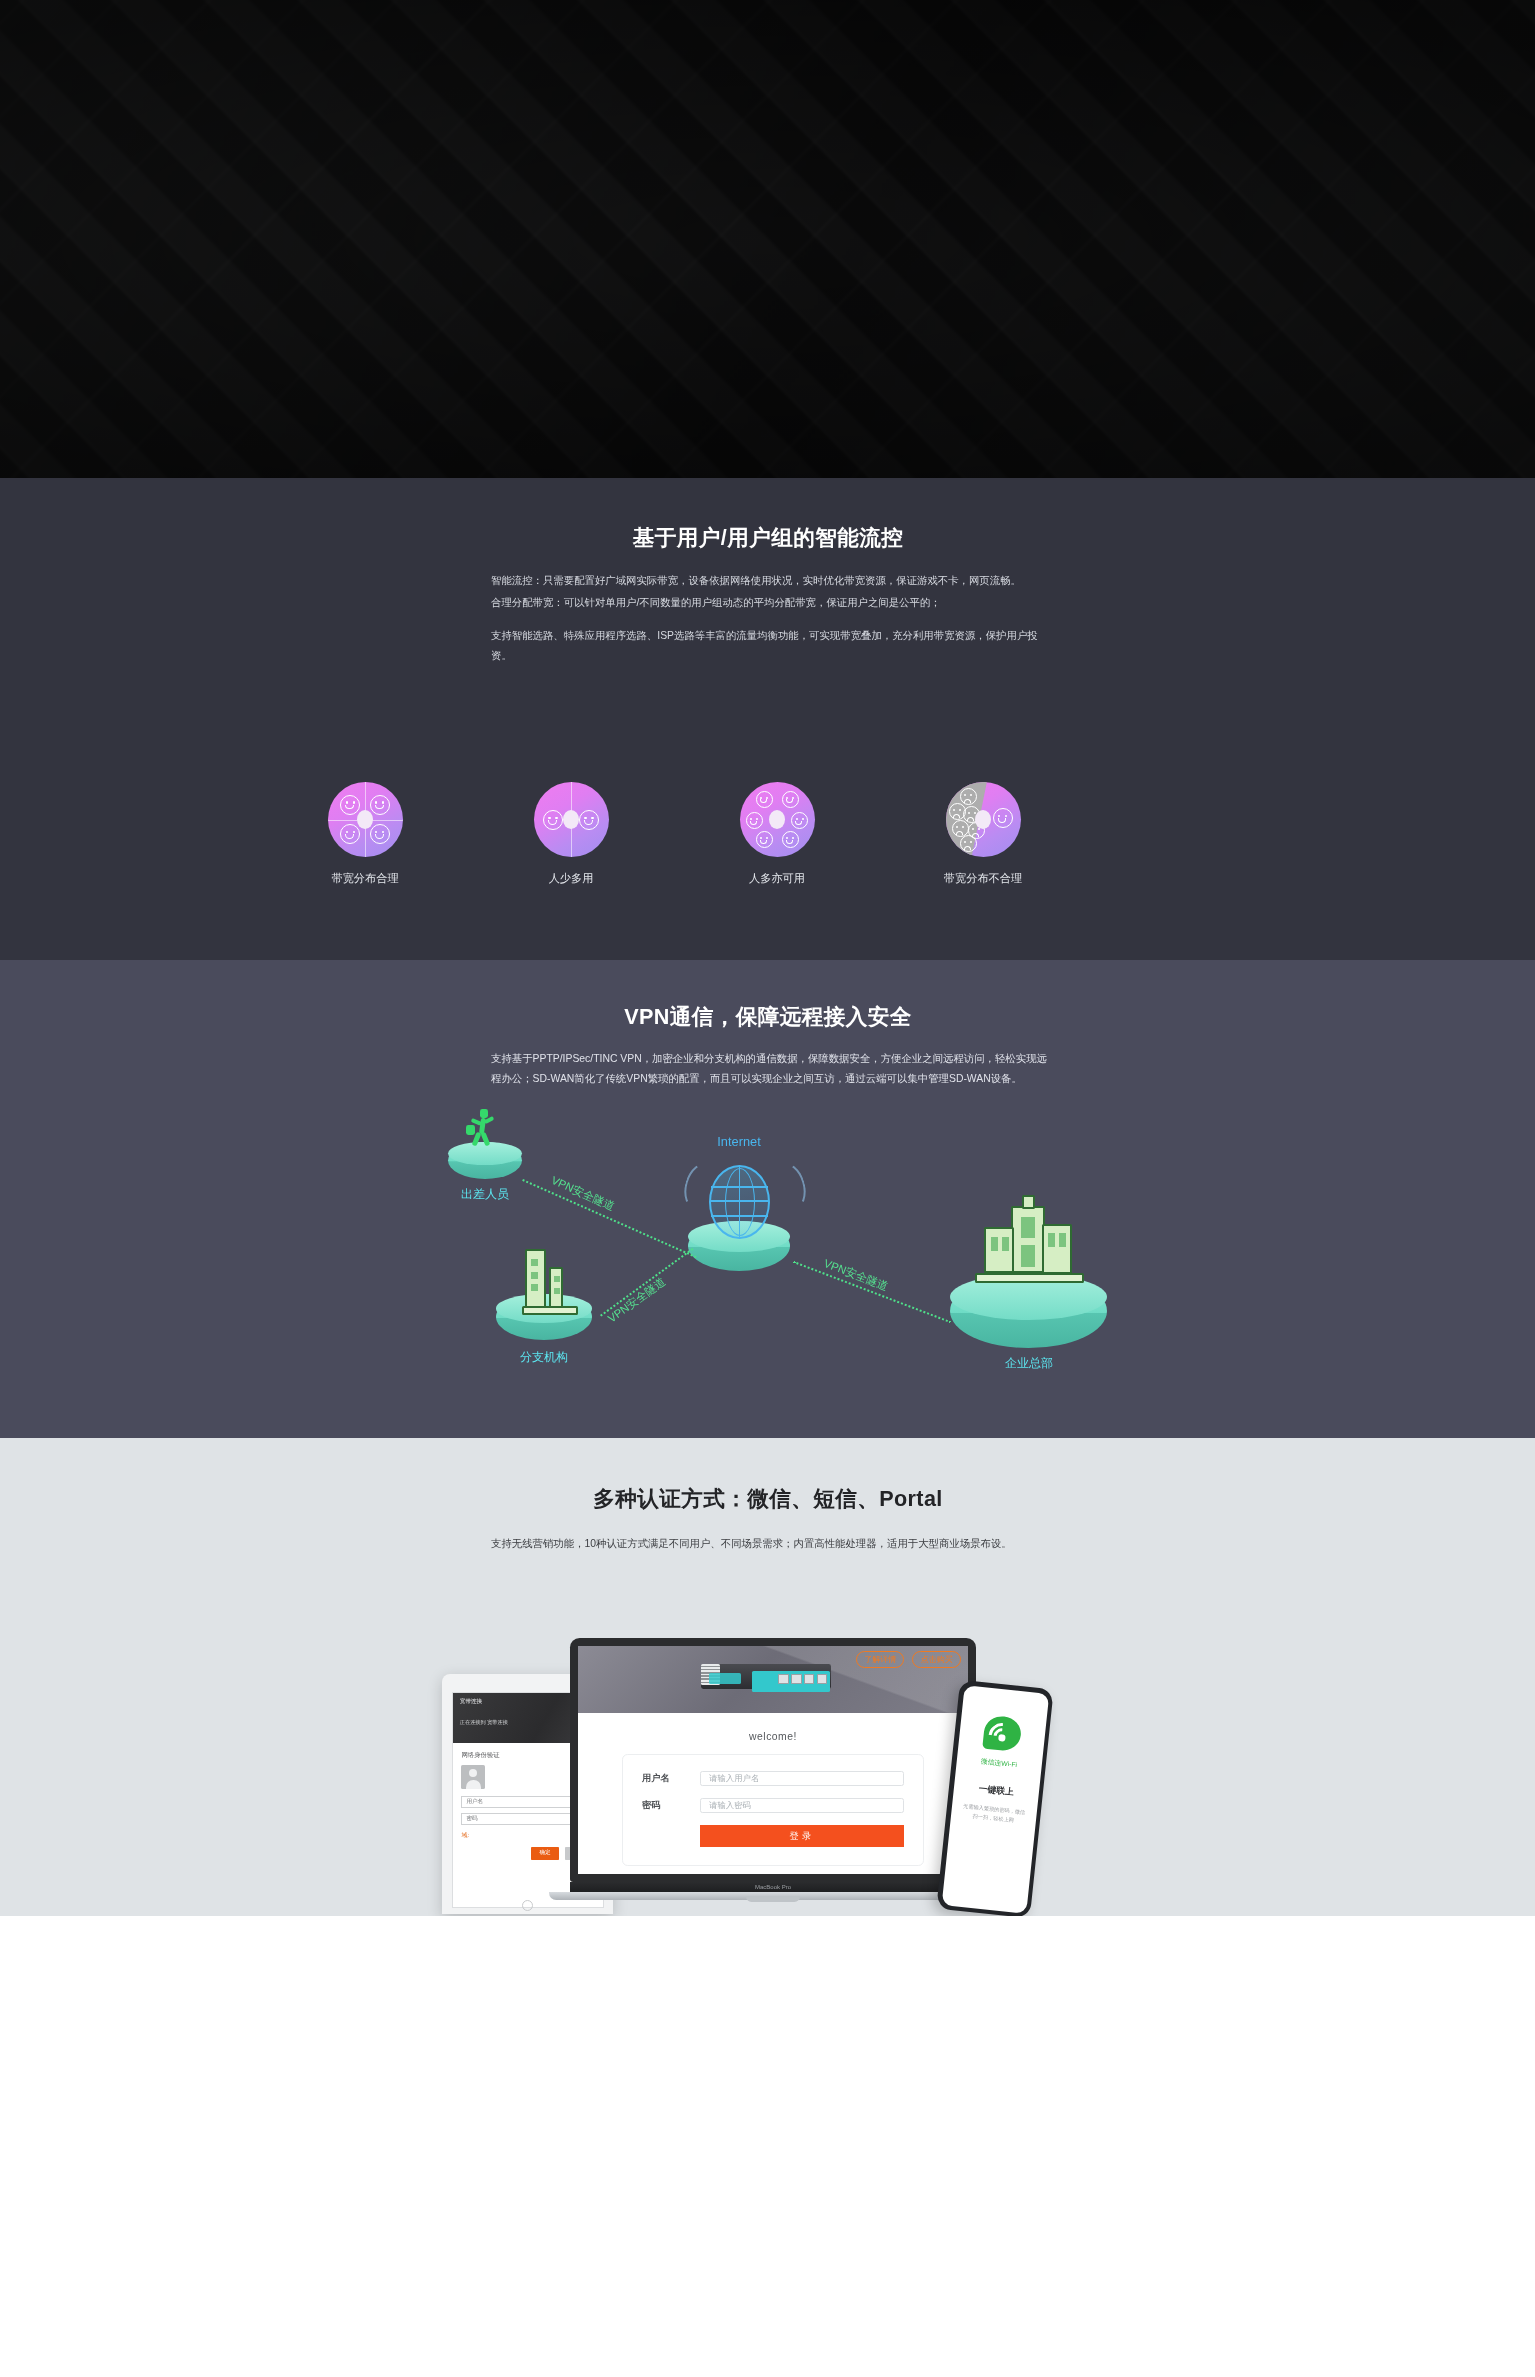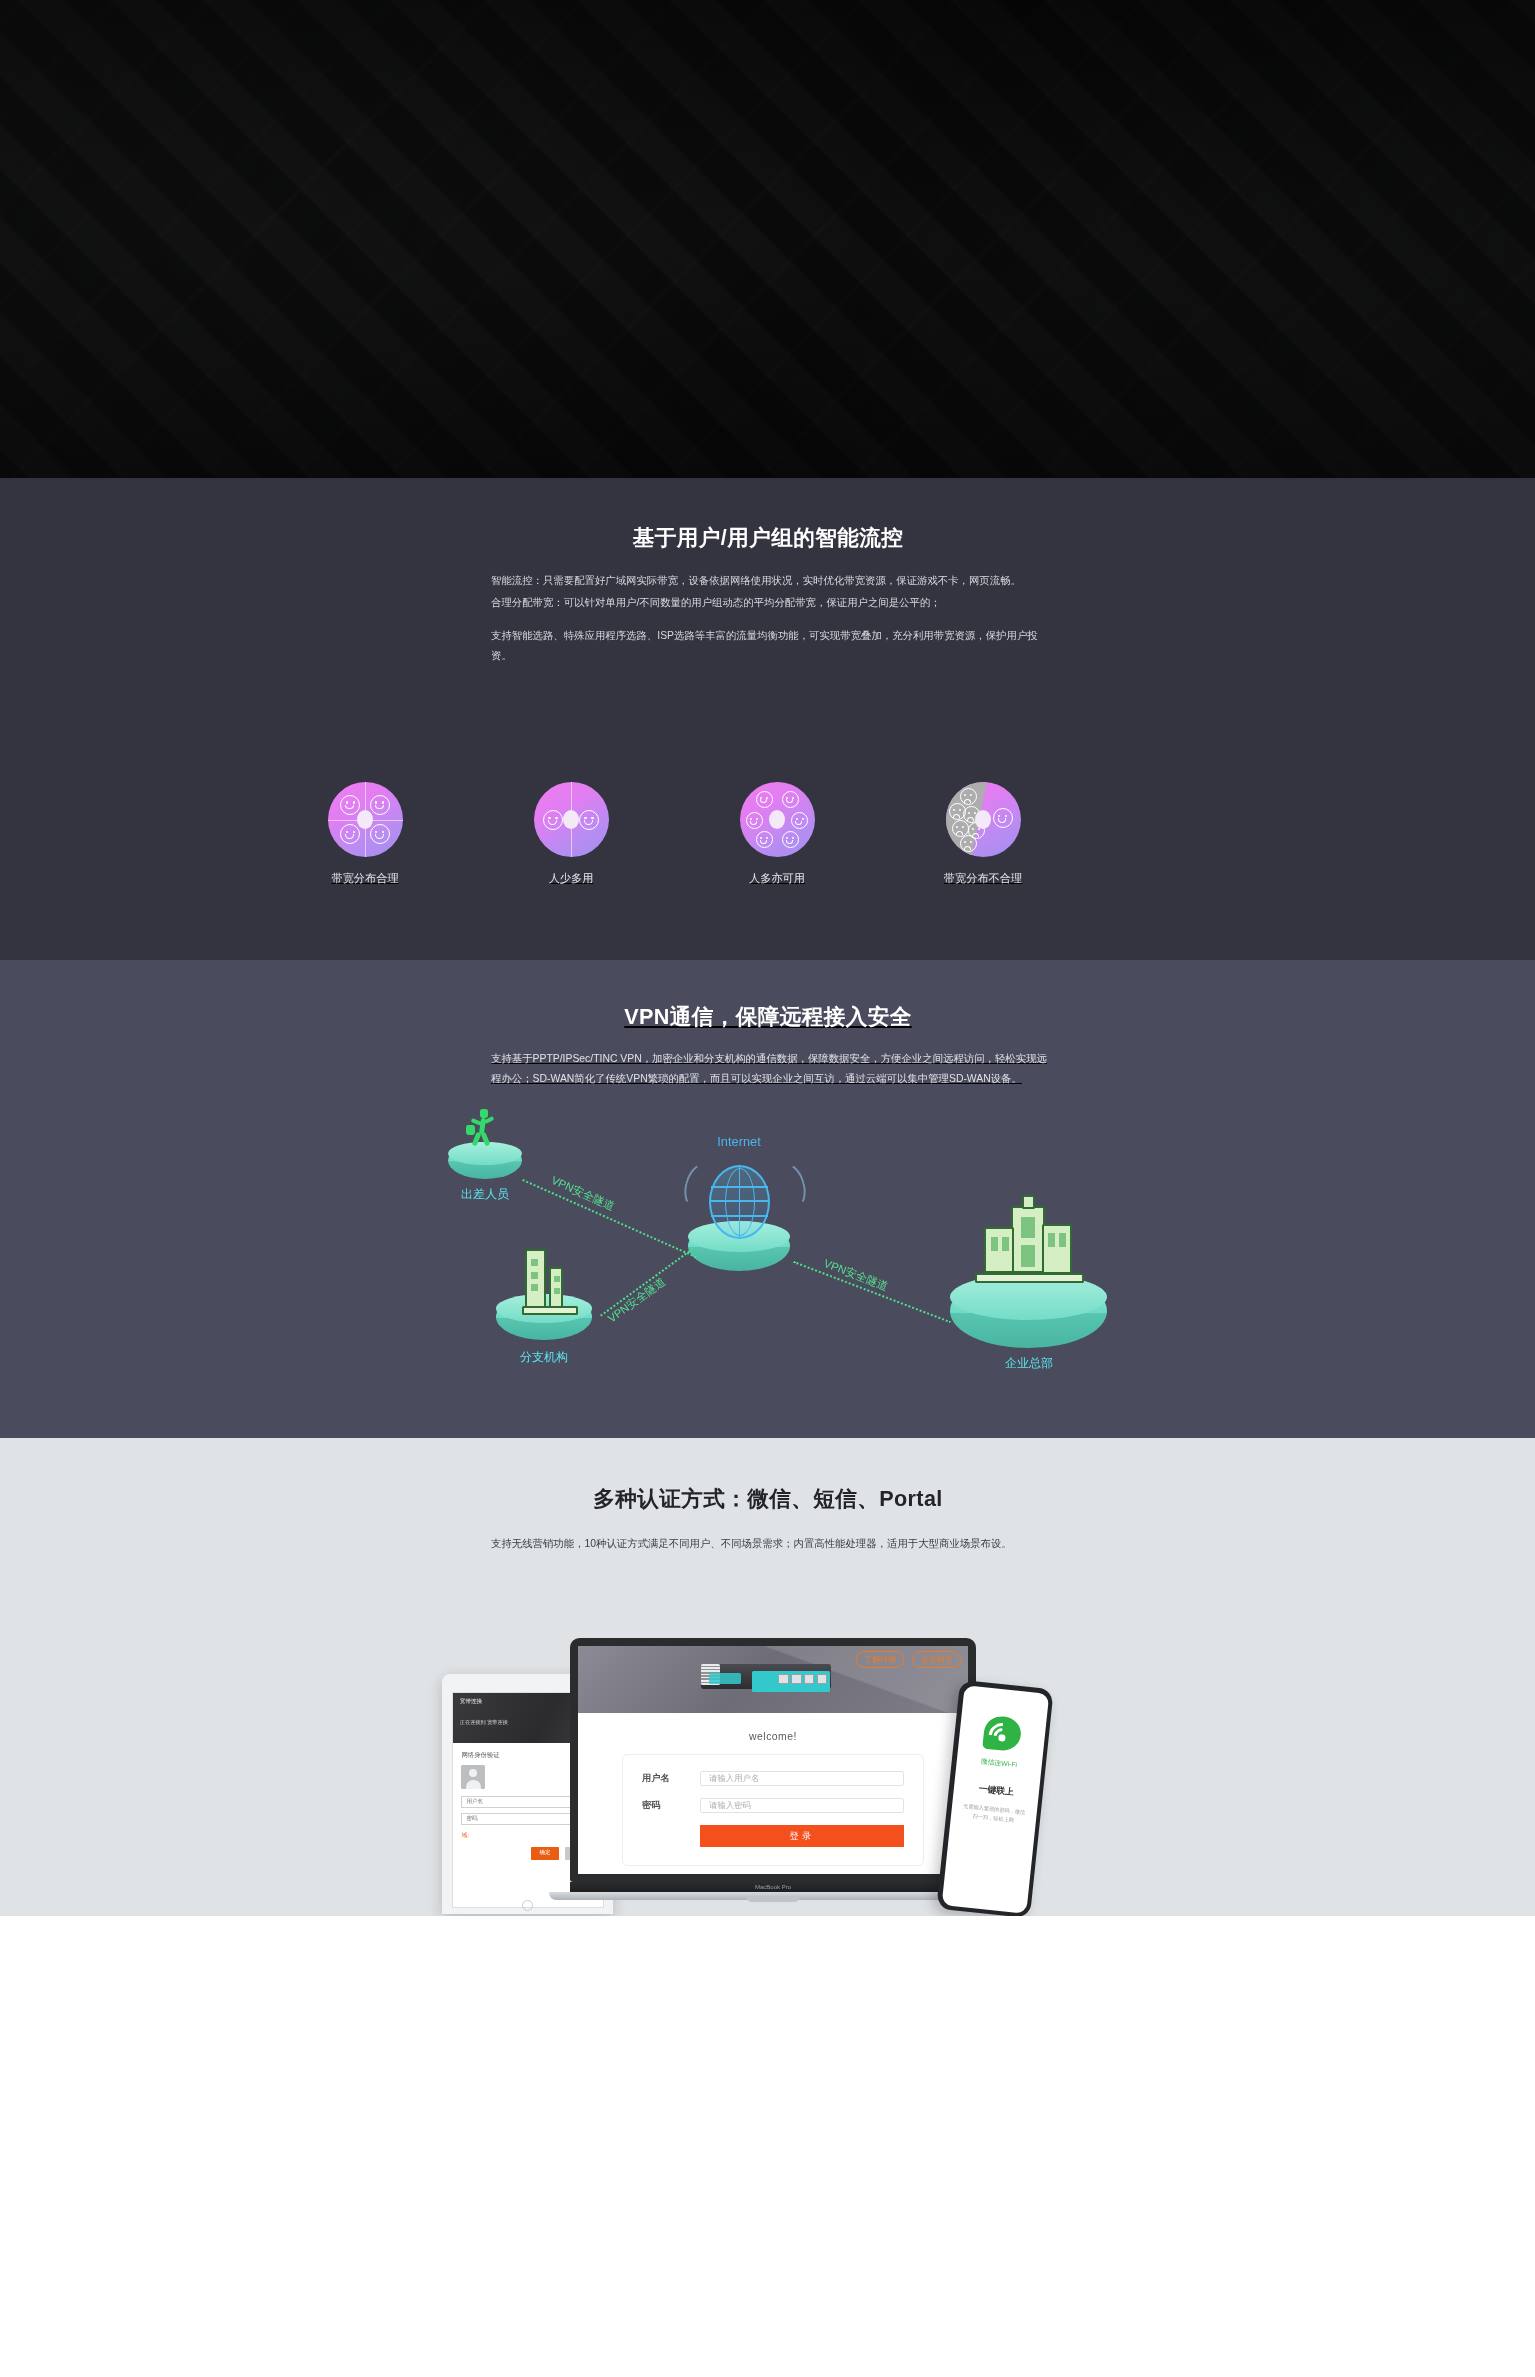--- a/index.html
+++ b/index.html
@@ -83,21 +83,21 @@
 
   
   .flow { position:relative; width:1536px; height:482px; background:#33343f; overflow:hidden; }
   .sec-title { text-align:center; color:#fff; font-size:21.6px; font-weight:bold; padding-top:45px;
     letter-spacing:0.4px; }
   .sec-body { width:576px; margin:19px auto 0; color:#d7dae1; font-size:10.4px; line-height:1.95; }
   .sec-body p { margin-bottom:1.6px;margin-left:11px; }
   .sec-body p.gap { margin-top:12.8px; }
 
   .circles { position:absolute; left:0; top:304px; width:1348px;
-    display:flex; justify-content:center; gap:80px;text-decoration:underline; }
+    display:flex; justify-content:center; gap:80px; }
   .circ-item { width:126px; text-align:center; }
   .circ { width:75px; height:75px; border-radius:50%; margin:0 auto; position:relative;
     background:linear-gradient(150deg,#f07cf0 0%,#e07ef2 35%,#b98cf2 70%,#a28ef0 100%);
     overflow:hidden; }
   .circ .hub { position:absolute; left:50%; top:50%; width:16px; height:19px; margin:-9.6px 0 0 -8px;
     border-radius:50%; background:#f3e9f7; }
   .circ .divV { position:absolute; left:50%; top:0; width:1.2px; height:100%; background:rgba(255,255,255,.55); }
   .circ .divH { position:absolute; top:50%; left:0; height:1.2px; width:100%; background:rgba(255,255,255,.55); }
   .face { position:absolute; width:20px; height:20px; border:1.6px solid #fff; border-radius:50%; }
   .face i { position:absolute; width:2.4px; height:2.4px; background:#fff; border-radius:50%; top:5.6px; }
@@ -108,21 +108,21 @@
   .face.sad u { top:12px; border-bottom-width:0; border-top-width:1.6px; border-radius:8.8px 8.8px 0 0; }
   .face.sm { width:17px; height:17px; }
   .face.sm i { top:4.8px; width:2px; height:2px; } .face.sm i.l{left:3.6px} .face.sm i.r{right:3.6px}
   .face.sm u { left:3.2px; top:7.6px; width:7.2px; height:4px; }
   .face.sm.sad u { top:10px; }
   .grey-wedge { position:absolute; left:0; top:0; width:60%; height:100%; background:#adadad;
     clip-path:polygon(0 0, 92% 0, 58% 100%, 0 100%); }
   .circ-lbl { margin-top:14.4px; color:#e4e7ec; font-size:11.2px; }
 
   
-  .vpn { position:relative; width:1536px; height:478px; background:#4a4b5c; overflow:hidden;text-decoration:underline; }
+  .vpn { position:relative; width:1536px; height:478px; background:#4a4b5c; overflow:hidden; }
   .vpn .sec-title { padding-top:42px; }
   .vpn .sec-body { color:#e0e2ea; margin-top:17.6px; }
 
   .vpn-map { position:absolute; left:0; top:152px; width:1536px; height:264px; }
   .pod { position:absolute; border-radius:50%;
     background:linear-gradient(180deg,#92ecd8 0%,#6fdcc6 52%,#57c5b0 53%,#49b5a1 100%); }
   .pod::after { content:""; position:absolute; left:0; top:0; width:100%; height:62%;
     border-radius:50%; background:linear-gradient(180deg,#a5f0dd,#74dcc7); }
   .runner { position:absolute; width:30px; height:38px; }
   .runner span { position:absolute; background:#35d96b; border-radius:2.4px; }

